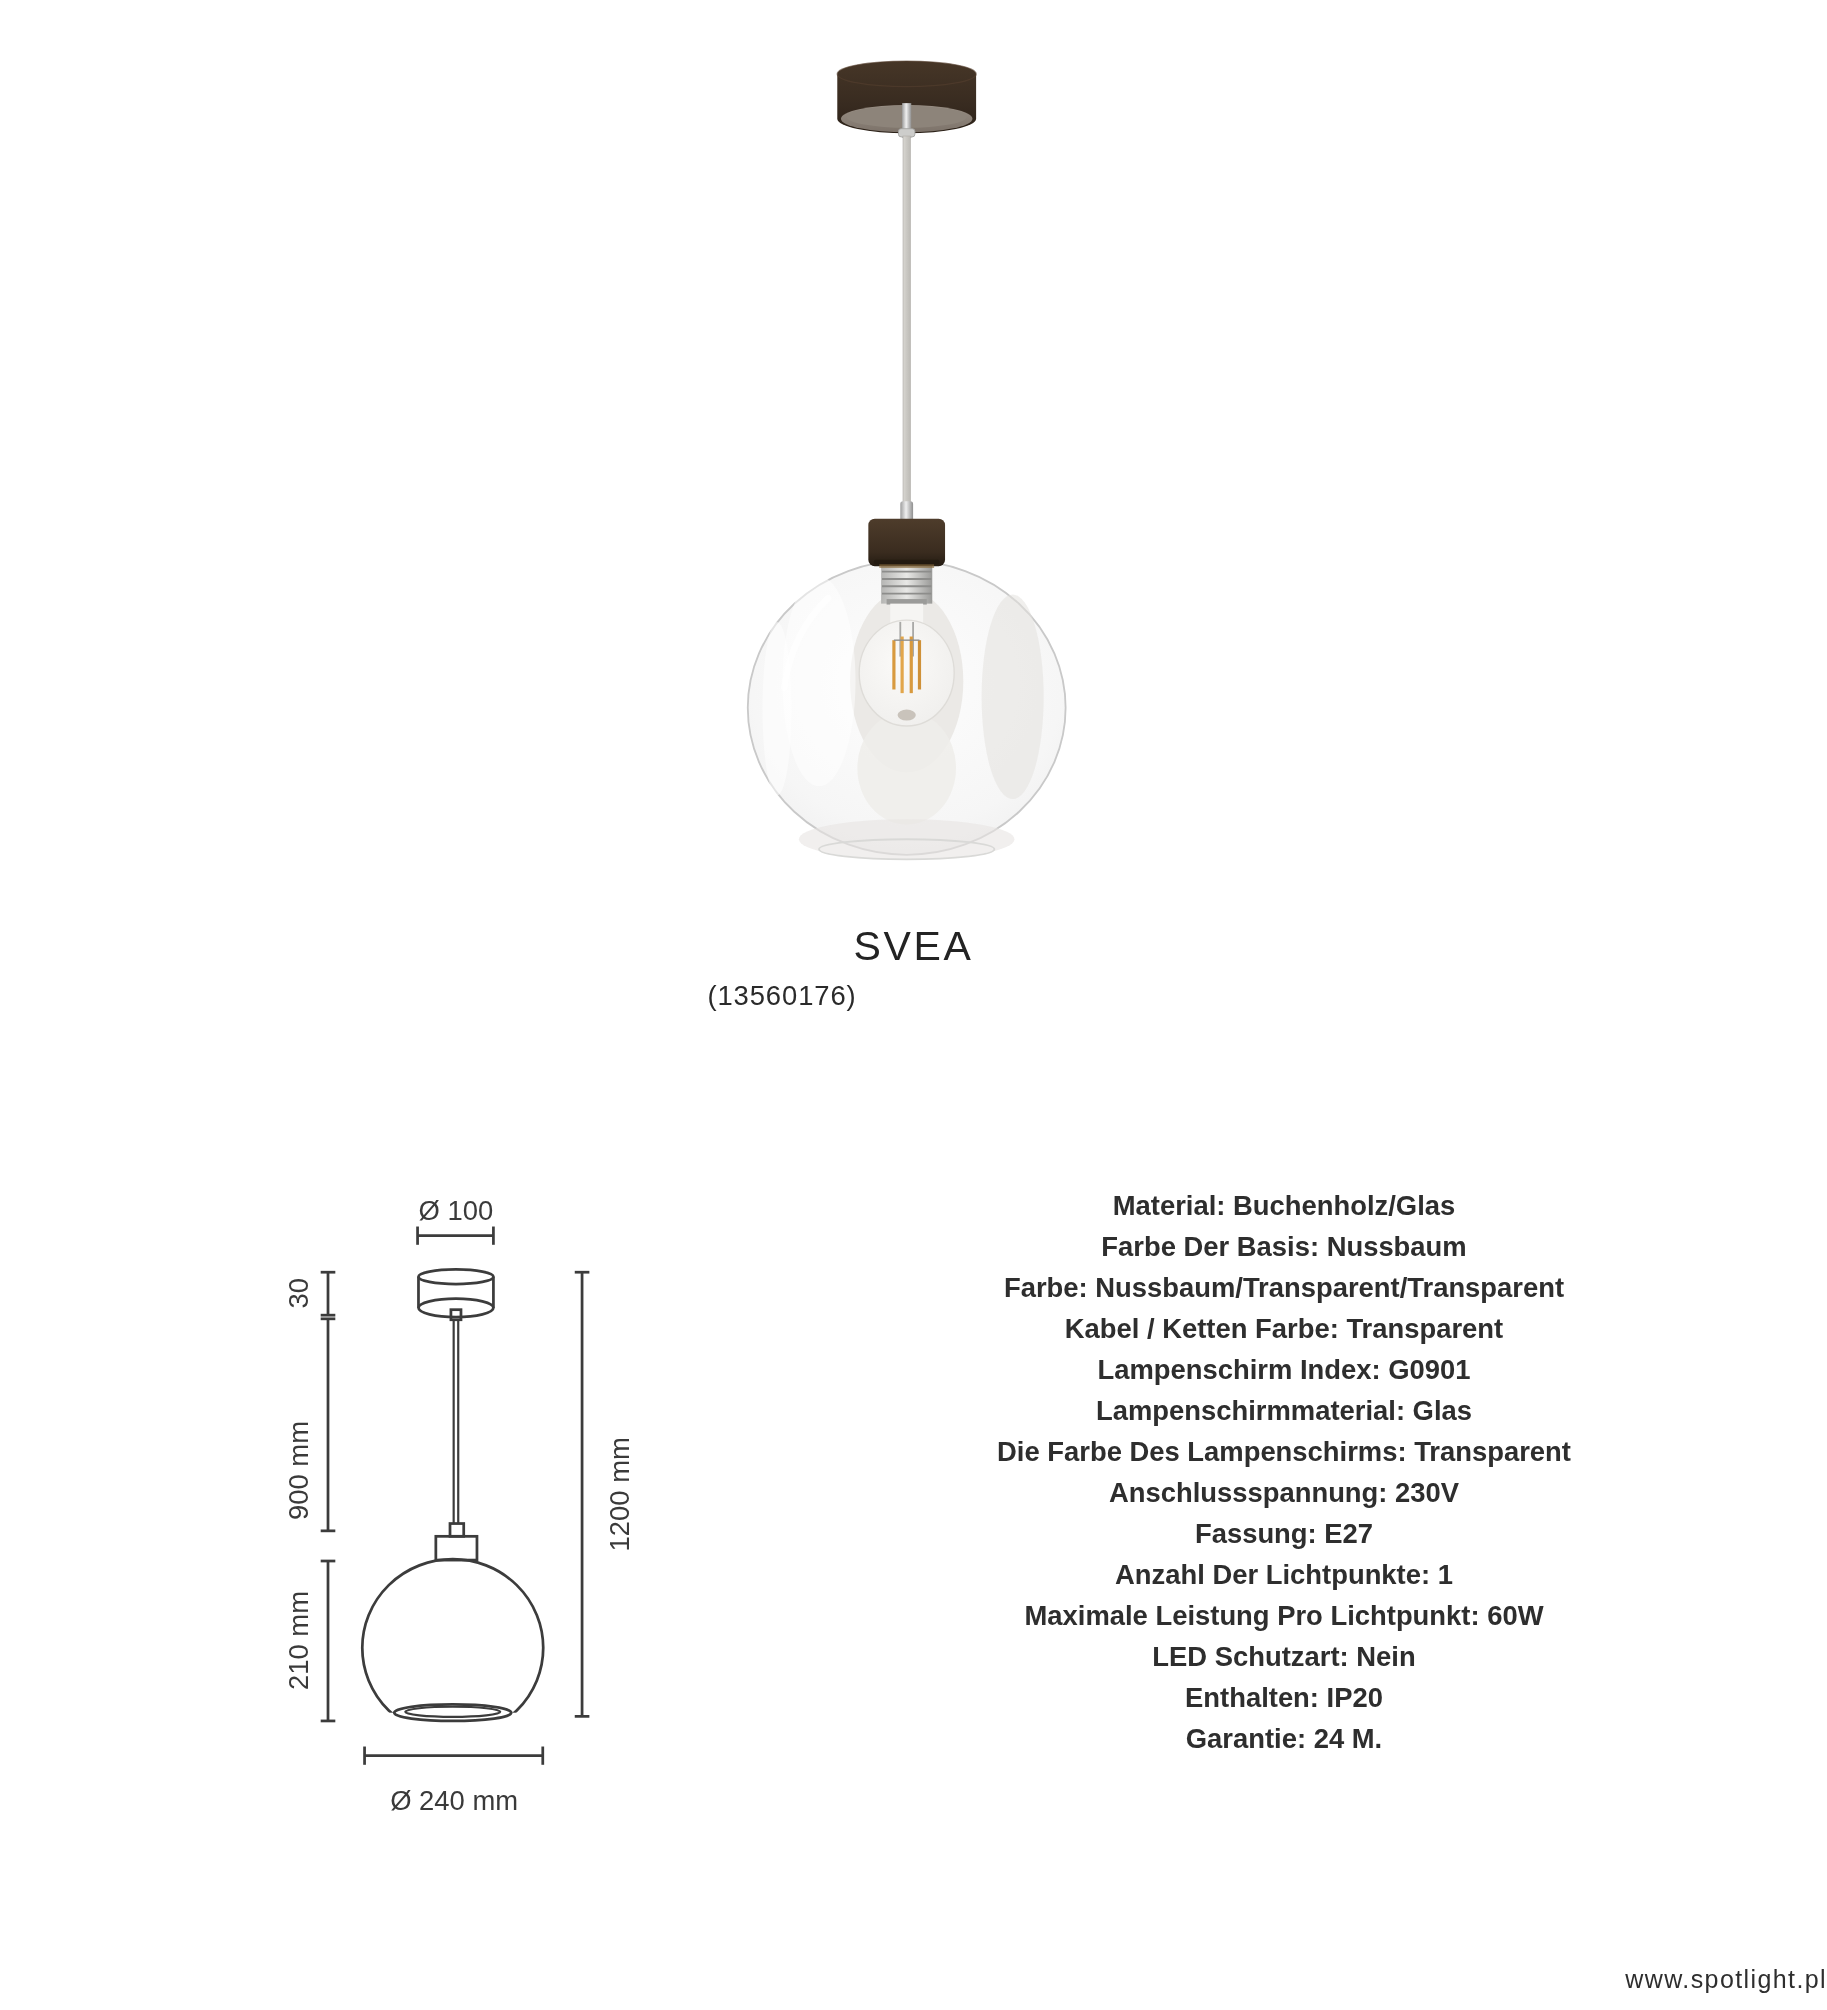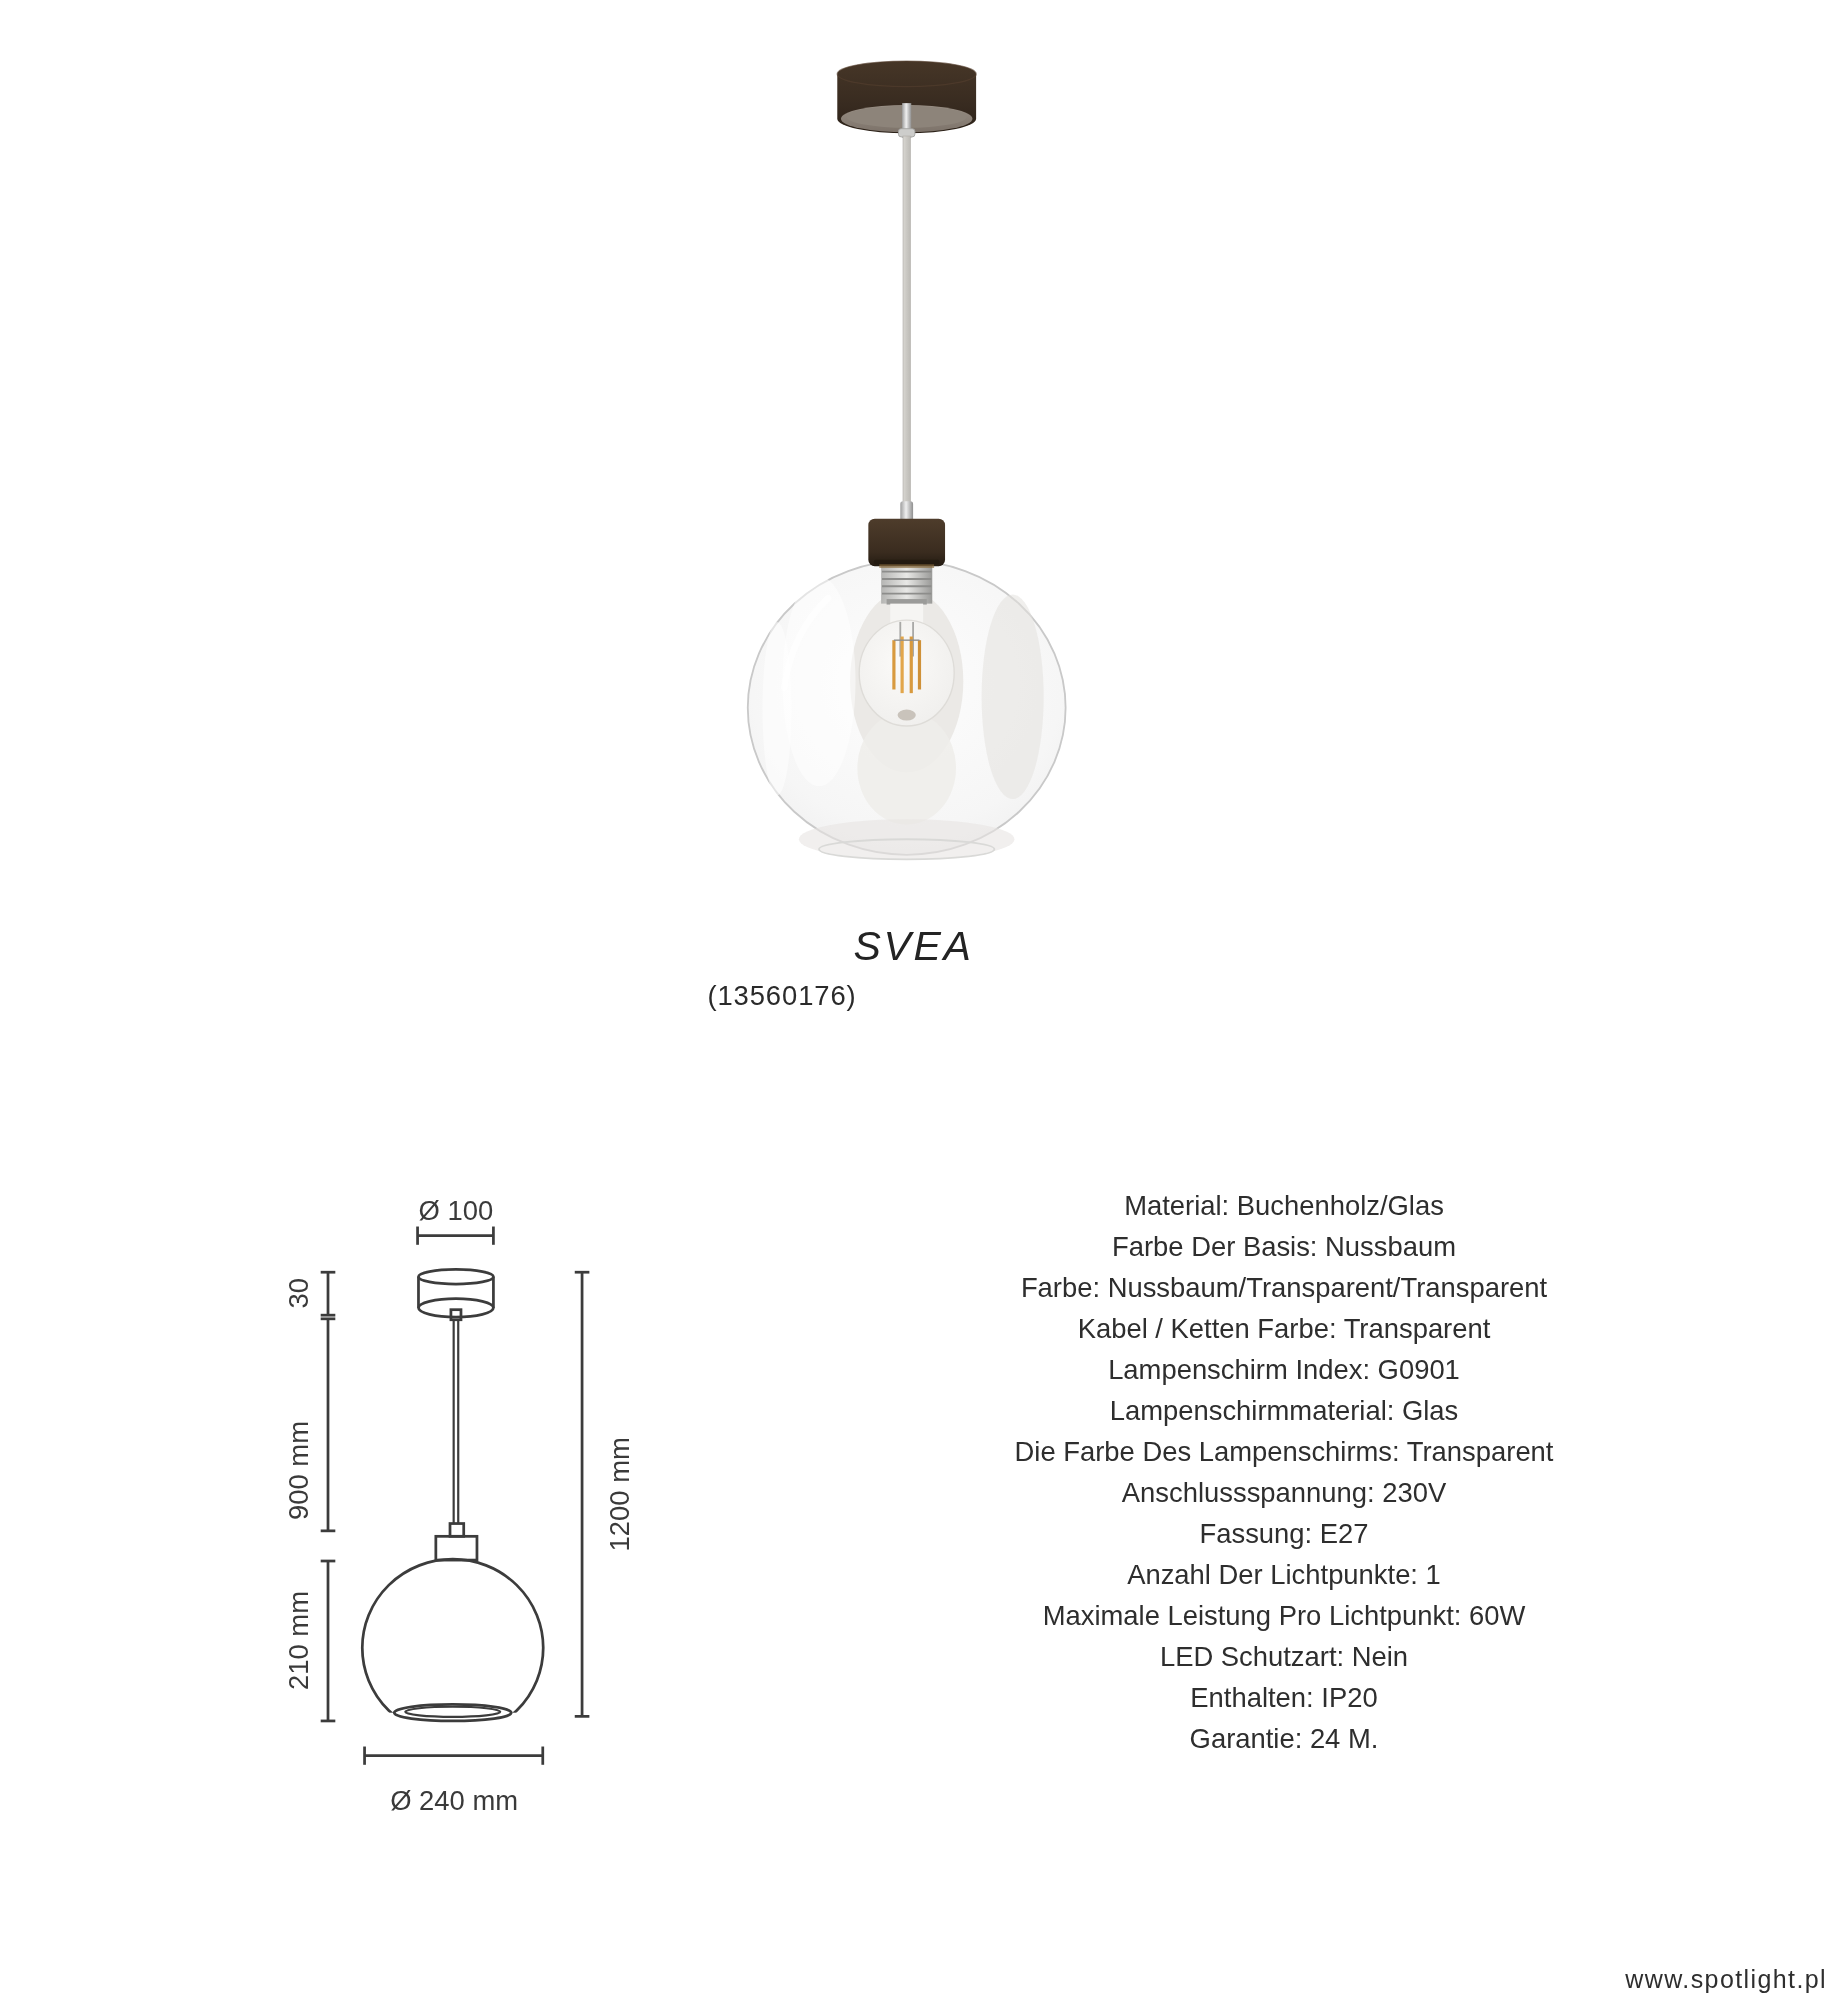--- a/index.html
+++ b/index.html
@@ -1,28 +1,28 @@
 <!DOCTYPE html>
 <html style="font-size:14.6px"><head>
 <meta charset="utf-8">
 <style>
   html,body{margin:0;padding:0;background:#ffffff;}
   .page{position:relative;width:1827px;height:2010px;background:#fff;overflow:hidden;
         font-family:"Liberation Sans",sans-serif;color:#2e2e2e;}
   .photo-svg{position:absolute;left:640px;top:37px;}
   .product-title{position:absolute;left:0;top:923px;width:1827px;text-align:center;
-        font-size:41px;letter-spacing:2.7px;color:#232323;font-style:italic;}
+        font-size:41px;letter-spacing:2.7px;color:#232323;}
   .product-code{position:absolute;left:0;top:980px;width:1564px;text-align:center;
         font-size:27.4px;letter-spacing:0.9px;color:#2a2a2a;}
   .drawing-svg{position:absolute;left:274px;top:1179px;}
   .drawing-svg text{font-family:"Liberation Sans",sans-serif;font-size:30px;fill:#3a3a3a;}
   .drawing-svg .ln{stroke:#3c3c3c;stroke-width:3;fill:none;}
   .drawing-svg .thin{stroke:#3c3c3c;stroke-width:2.4;fill:none;}
   .specs{position:absolute;left:914px;top:1185px;width:740px;text-align:center;
-        font-size:27.4px;line-height:41px;color:#2e2e2e;}
+        font-size:27.4px;line-height:41px;color:#2e2e2e;font-weight:bold;}
   .footer{position:absolute;left:0;top:1965px;width:1827px;text-align:right;
         font-size:25px;letter-spacing:1.4px;color:#2e2e2e;}
 </style>
 </head>
 <body>
 
 <div class="page">
 
   <svg class="photo-svg" width="548" height="841" viewBox="0 0 600 920">
     <defs>

